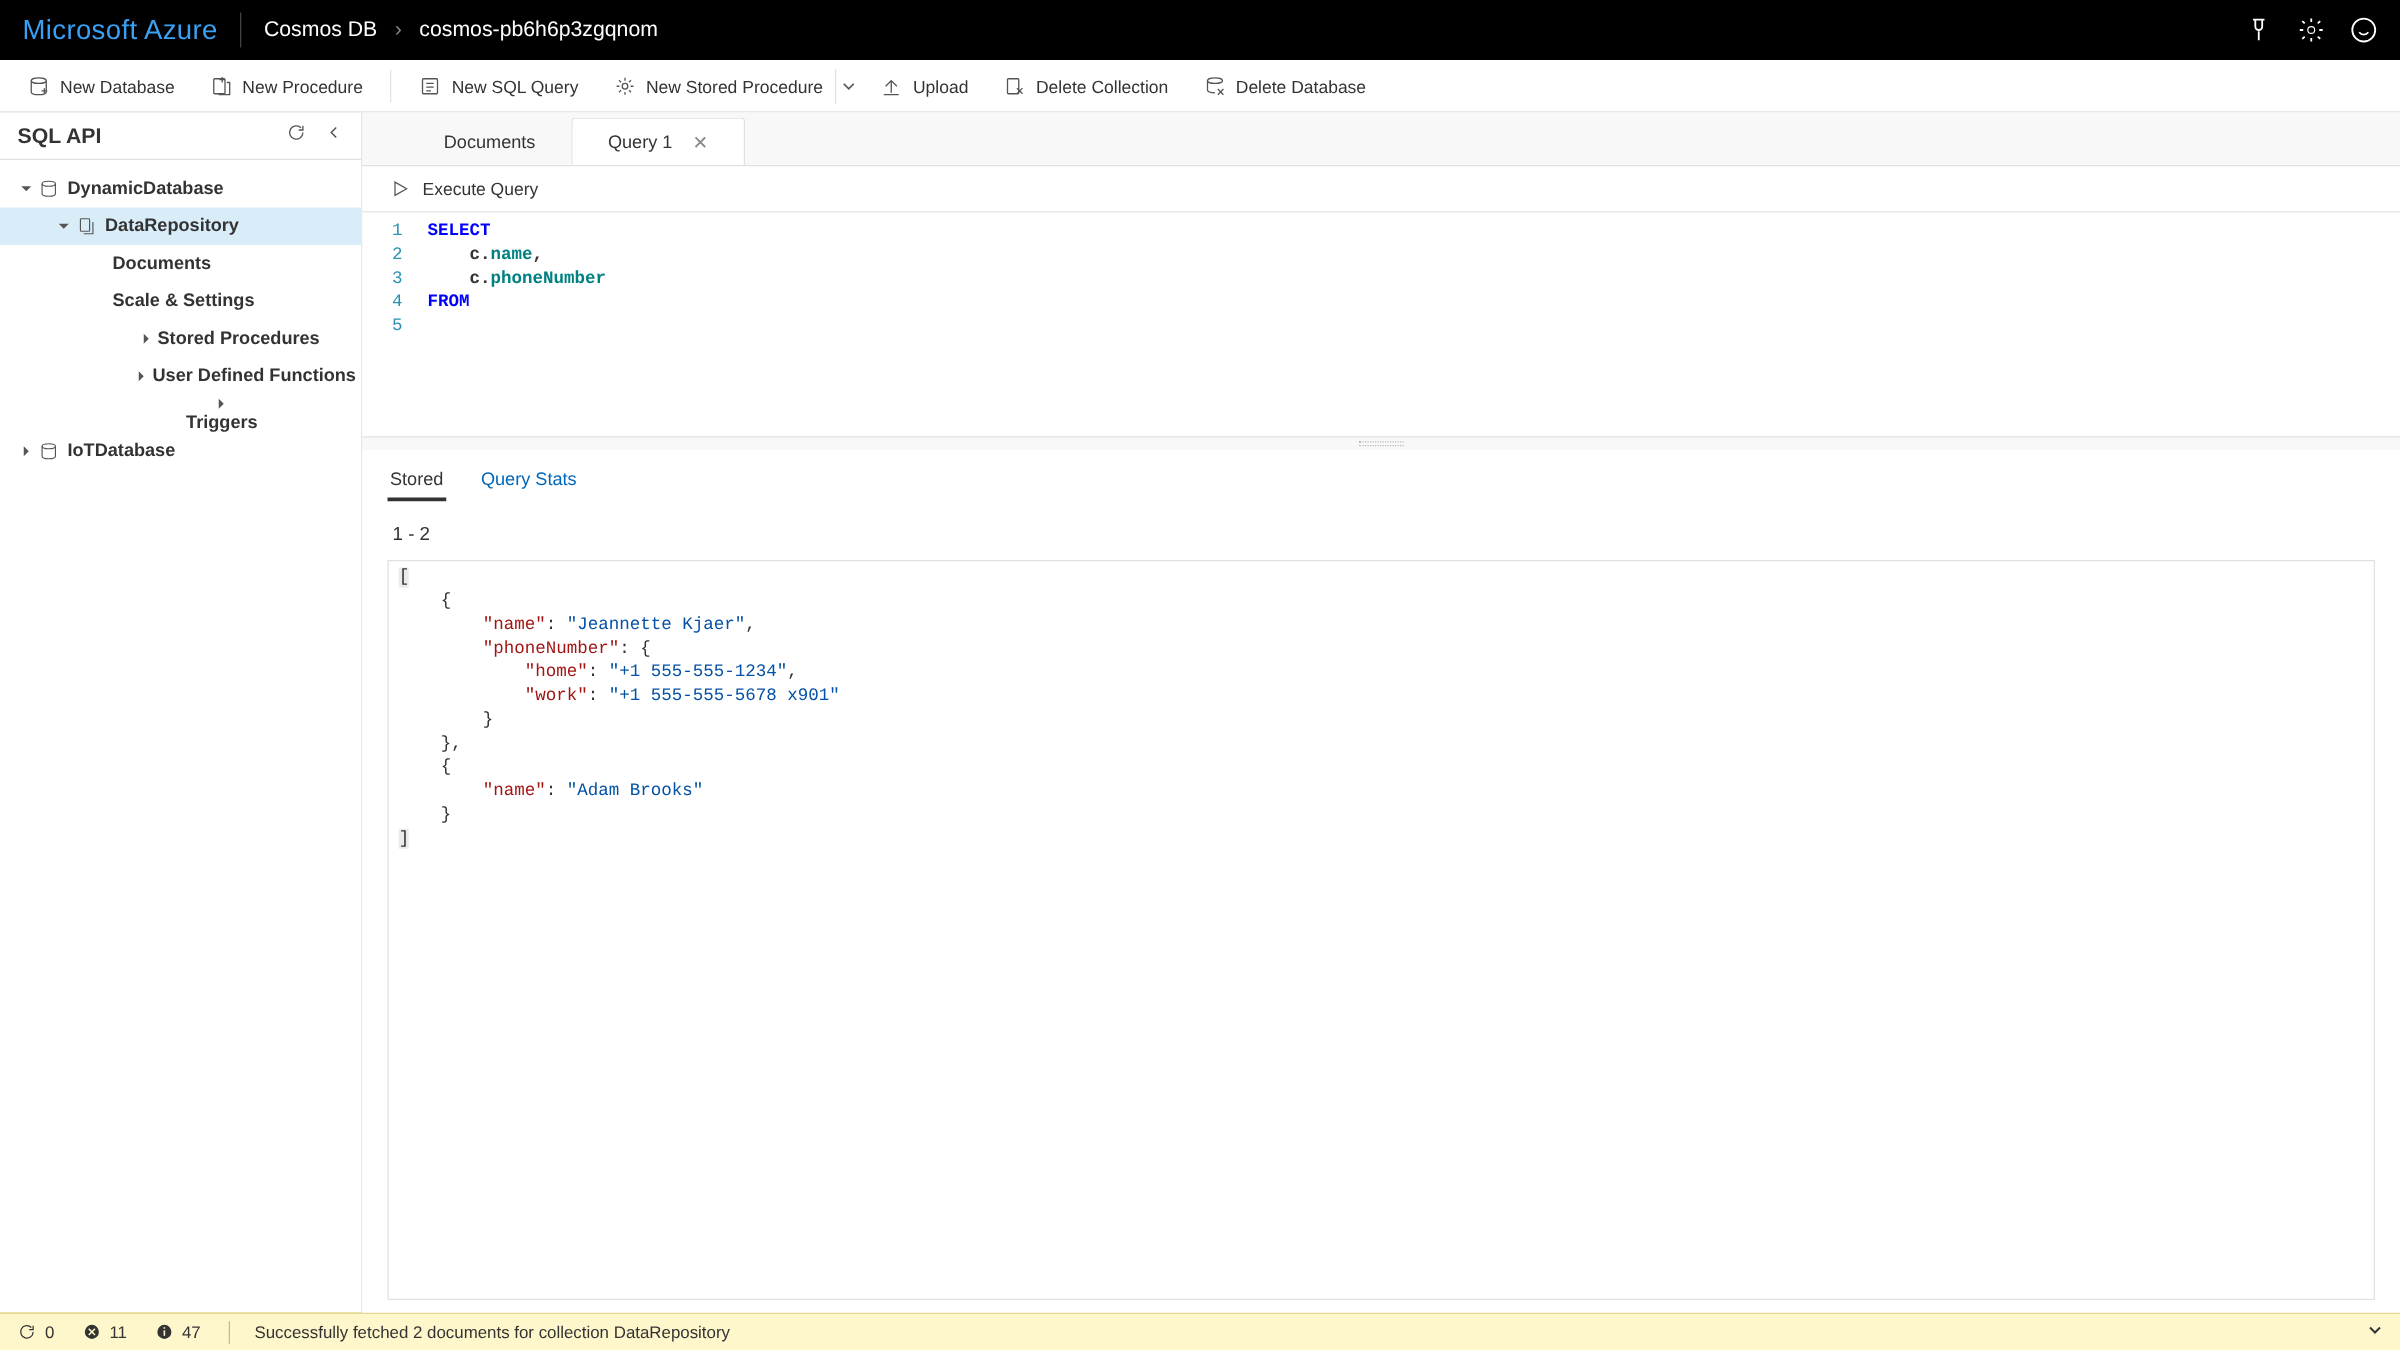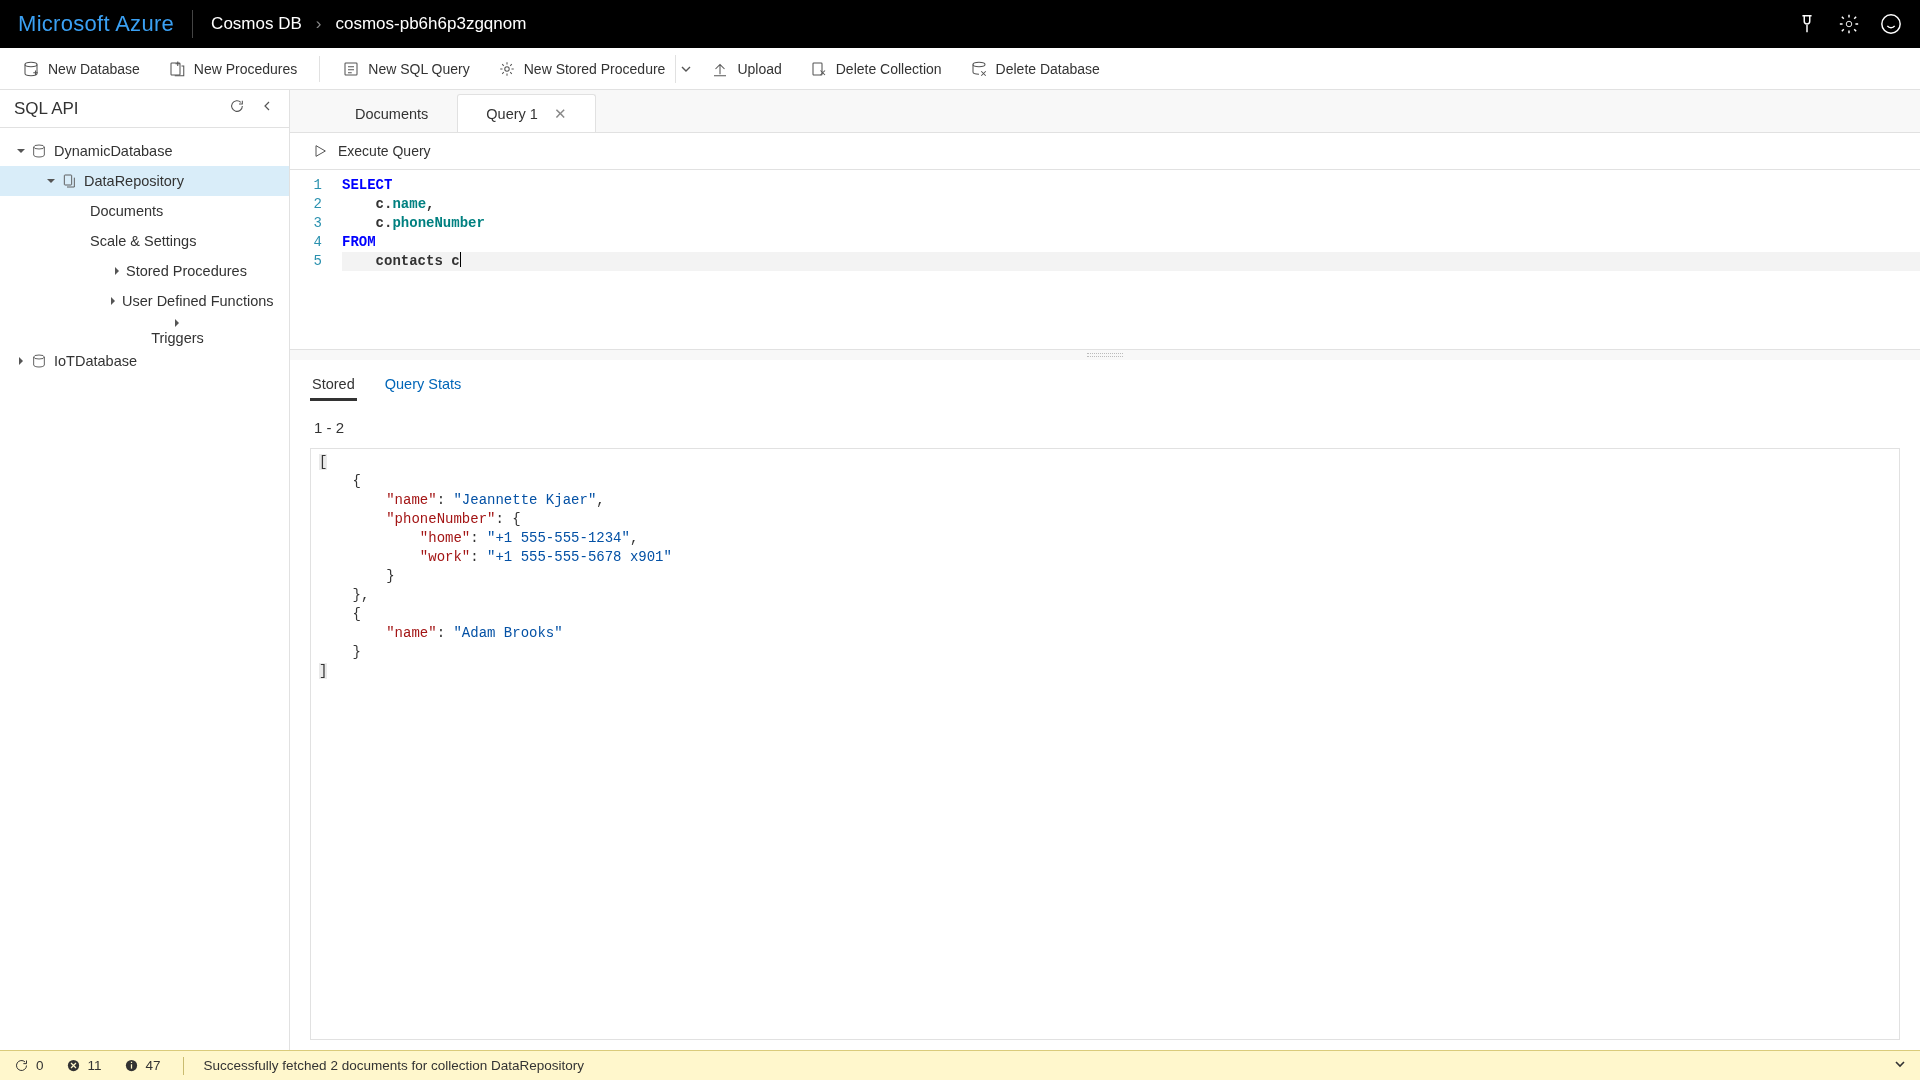--- a/index.html
+++ b/index.html
@@ -19,21 +19,21 @@
 .toolbar { height:42px; border-bottom:1px solid #e1e1e1; display:flex; align-items:center; padding:0 10px; gap:4px; background:#fff; }
 .tbtn { display:flex; align-items:center; gap:8px; padding:6px 12px; cursor:pointer; font-size:14px; color:#333; }
 .tbtn svg { width:18px; height:18px; stroke:#555; fill:none; stroke-width:1.4; }
 .tsep { width:1px; height:26px; background:#e1e1e1; margin:0 6px; }
 .tdrop { width:20px; display:flex; align-items:center; justify-content:center; border-left:1px solid #e1e1e1; height:28px; cursor:pointer; }
 
 
 .body { display:flex; height:calc(1080px - 48px - 42px - 30px); }
 
 
-.sidebar { width:290px; border-right:1px solid #e1e1e1; display:flex; flex-direction:column; }
+.sidebar { width:290px; border-right:1px solid #e1e1e1; display:flex; flex-direction:column;font-weight:bold; }
 .sidehead { height:38px; display:flex; align-items:center; padding:0 14px; font-size:17px; color:#333; border-bottom:1px solid #e1e1e1; }
 .sidehead .sh-right { margin-left:auto; display:flex; gap:14px; }
 .sidehead .sh-right svg { width:16px; height:16px; stroke:#555; fill:none; cursor:pointer; }
 .tree { padding:8px 0; flex:1; overflow:auto; }
 .tnode { display:flex; align-items:center; height:30px; cursor:pointer; font-size:14.5px; color:#333; }
 .tnode.sel { background:#d9edf9; }
 .tw { width:14px; height:14px; display:flex; align-items:center; justify-content:center; margin-right:2px; }
 .tw svg { width:10px; height:10px; fill:#555; }
 .ticon { width:18px; height:18px; margin-right:6px; display:flex; align-items:center; justify-content:center; }
 .ticon svg { width:16px; height:16px; stroke:#555; fill:none; stroke-width:1.4; }
@@ -117,21 +117,21 @@
         <path d="M18 14v6M15 17h6"></path>
       </svg>
       <span>New Database</span>
     </div>
   <div class="tbtn">
       <svg viewBox="0 0 24 24">
         <rect x="4" y="4" width="12" height="16" rx="1"></rect>
         <path d="M18 8h3v13H9"></path>
         <path d="M13 2v6M10 5h6"></path>
       </svg>
-      <span>New Procedures</span>
+      <span>New Procedure</span>
     </div>
   <div class="tsep"></div>
   <div class="tbtn">
       <svg viewBox="0 0 24 24">
         <rect x="4" y="4" width="16" height="16" rx="1"></rect>
         <path d="M8 9h8M8 13h8M8 17h5"></path>
       </svg>
       <span>New SQL Query</span>
     </div>
   <div class="tbtn" style="padding-right:6px;">
@@ -284,21 +284,20 @@
           <div>2</div>
           <div>3</div>
           <div>4</div>
           <div>5</div>
       </div>
       <div class="code">
         <div class="row"><span class="kw">SELECT</span></div>
         <div class="row"><span class="pl">    c.</span><span class="id">name</span><span class="pl">,</span></div>
         <div class="row"><span class="pl">    c.</span><span class="id">phoneNumber</span></div>
         <div class="row"><span class="kw">FROM</span></div>
-        <div class="row" style="background:#f3f3f3;"><span class="pl">    contacts c</span><span class="cur"></span></div>
       </div>
     </div>
 
     <div class="splitter">
         <div class="grip"></div>
       </div>
 
     <div class="results">
       <div class="rtabs">
         <div class="rtab active">Stored</div>

